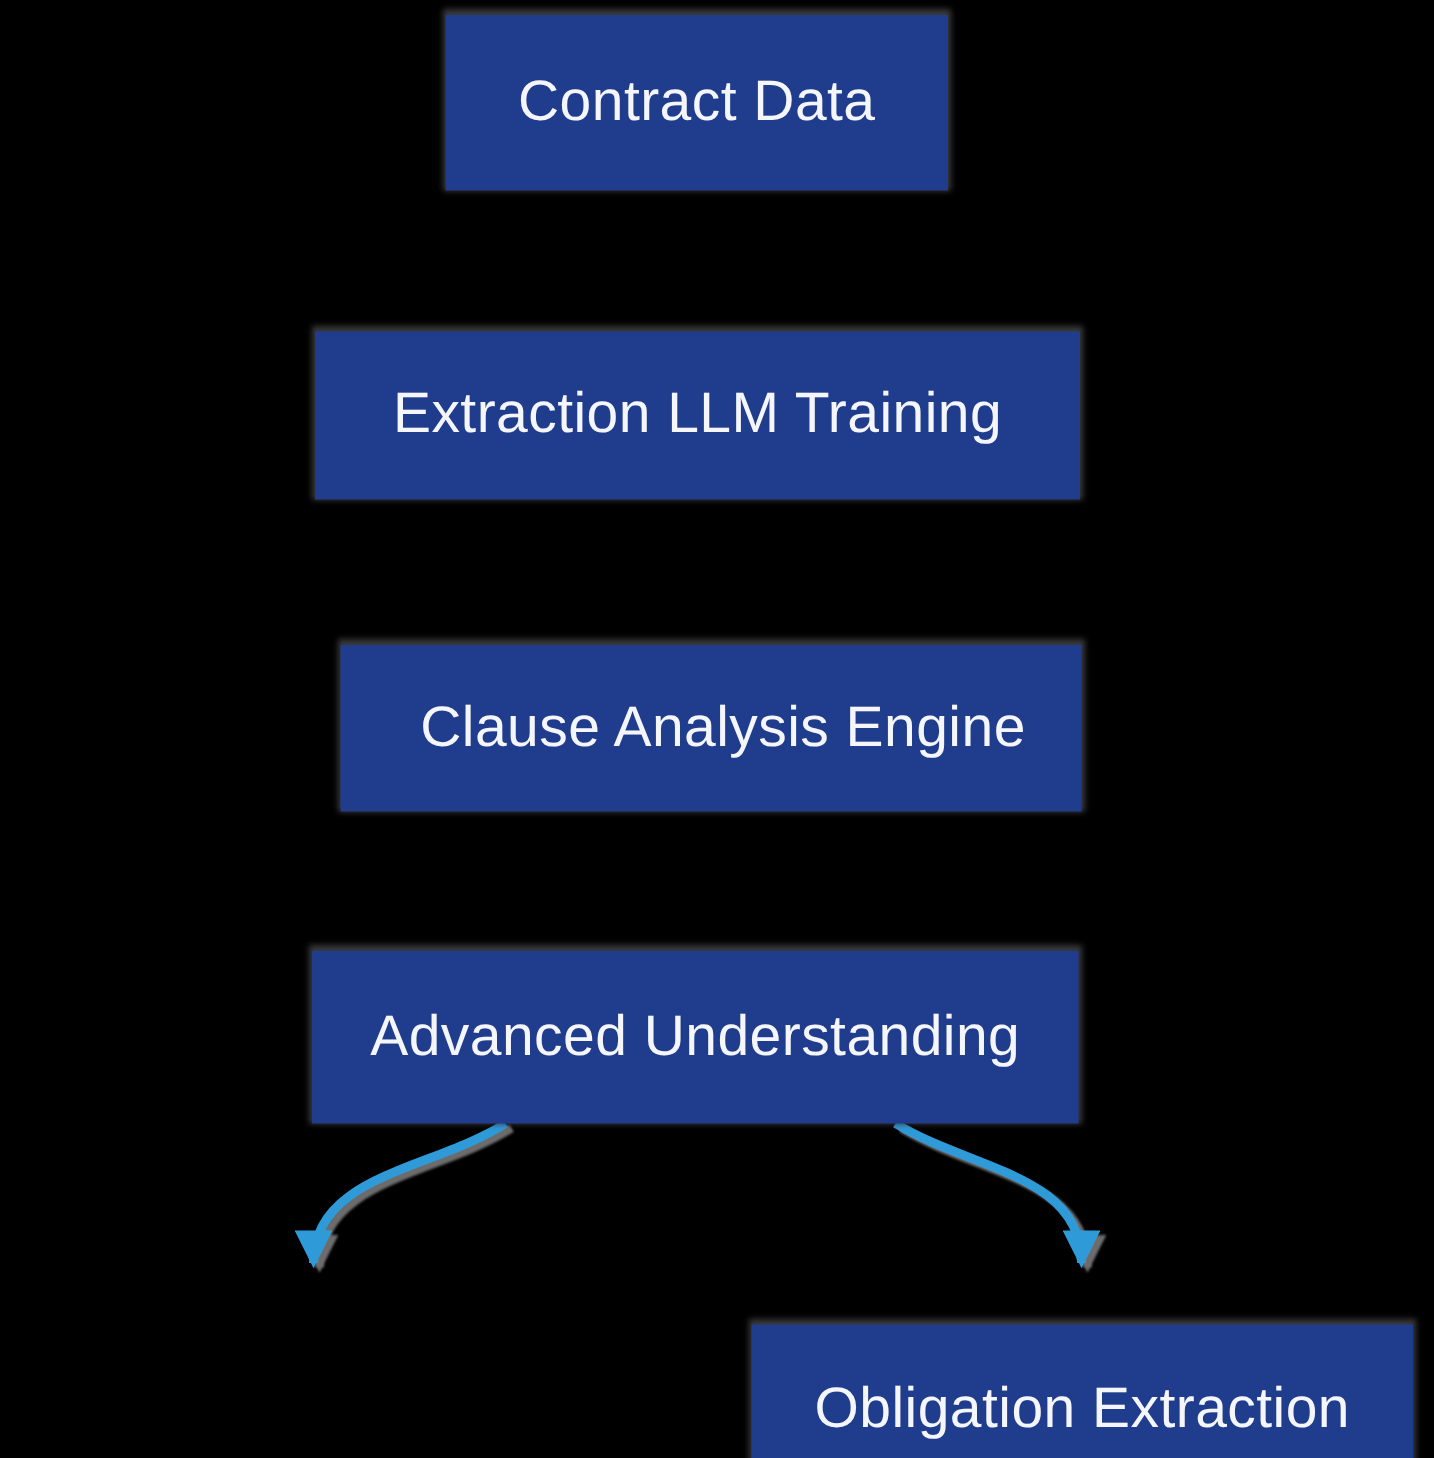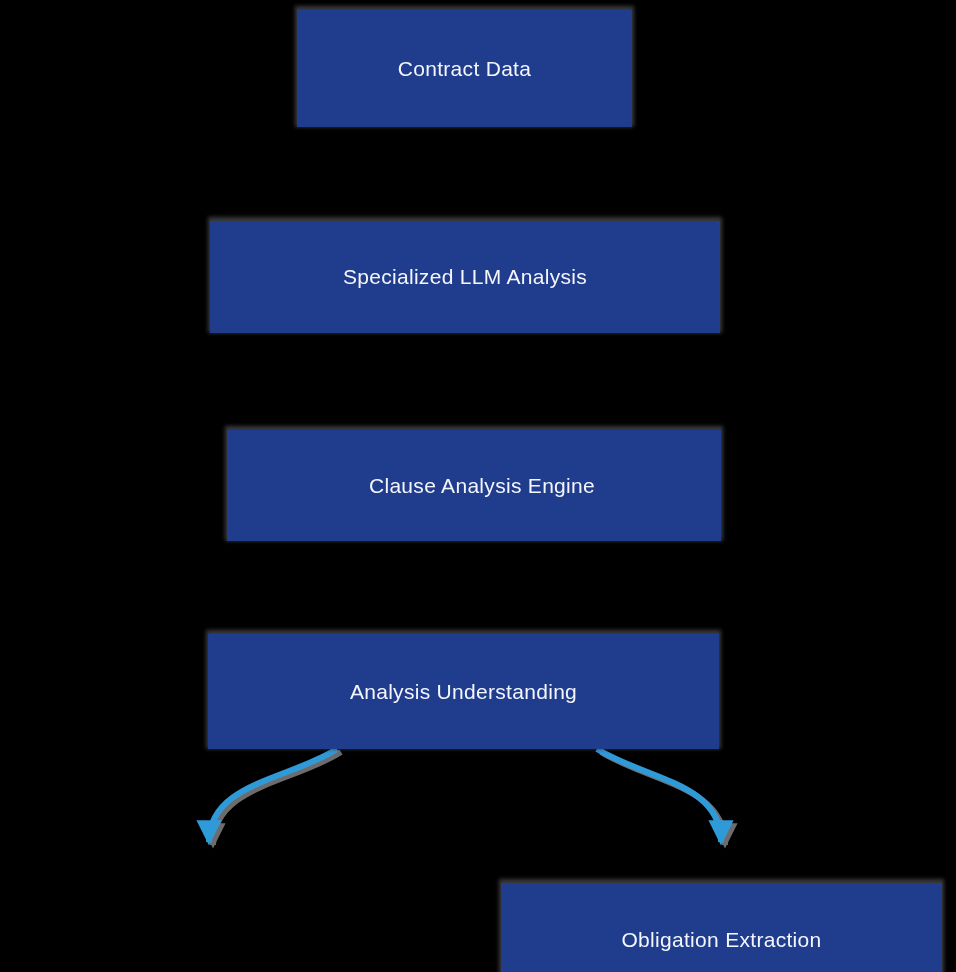--- a/index.html
+++ b/index.html
@@ -40,21 +40,21 @@
     position: absolute;
     background: var(--node-fill, #203c8c);
     box-shadow: 0 -2px 4px 2px var(--node-shadow, #3a3a3d);
     display: flex;
     align-items: center;
     justify-content: center;
     text-align: center;
   }
   .node-label {
     color: var(--node-text, #f4f6fb);
-    font-size: 21px;
+    font-size: 38px;
     font-weight: 500;
     letter-spacing: 0.3px;
     line-height: 1.2;
     white-space: nowrap;
   }
 </style>
 </head>
 <body>
 
 <div class="stage">
@@ -78,29 +78,29 @@
     <path class="edge" d="M 337 749 C 288 780 209 783 209 842" marker-end="url(#arrowhead)"></path>
 
     <path class="edge" d="M 597 749 C 648 780 721 783 721 842" marker-end="url(#arrowhead)"></path>
   </svg>
 
   <div class="node" style="left:297px; top:10px; width:335px; height:117px;">
     <span class="node-label">Contract Data</span>
   </div>
 
   <div class="node" style="left:210px; top:221px; width:510px; height:112px;">
-    <span class="node-label">Specialized LLM Analysis</span>
+    <span class="node-label">Extraction LLM Training</span>
   </div>
 
   <div class="node" style="left:227px; top:430px; width:478px; height:111px;padding-left:16px;">
     <span class="node-label">Clause Analysis Engine</span>
   </div>
 
   <div class="node" style="left:208px; top:634px; width:511px; height:115px;">
-    <span class="node-label">Analysis Understanding</span>
+    <span class="node-label">Advanced Understanding</span>
   </div>
 
 
   <div class="node" style="left:501px; top:883px; width:441px; height:113px;">
     <span class="node-label">Obligation Extraction</span>
   </div>
 
 </div>
 
 </body></html>

